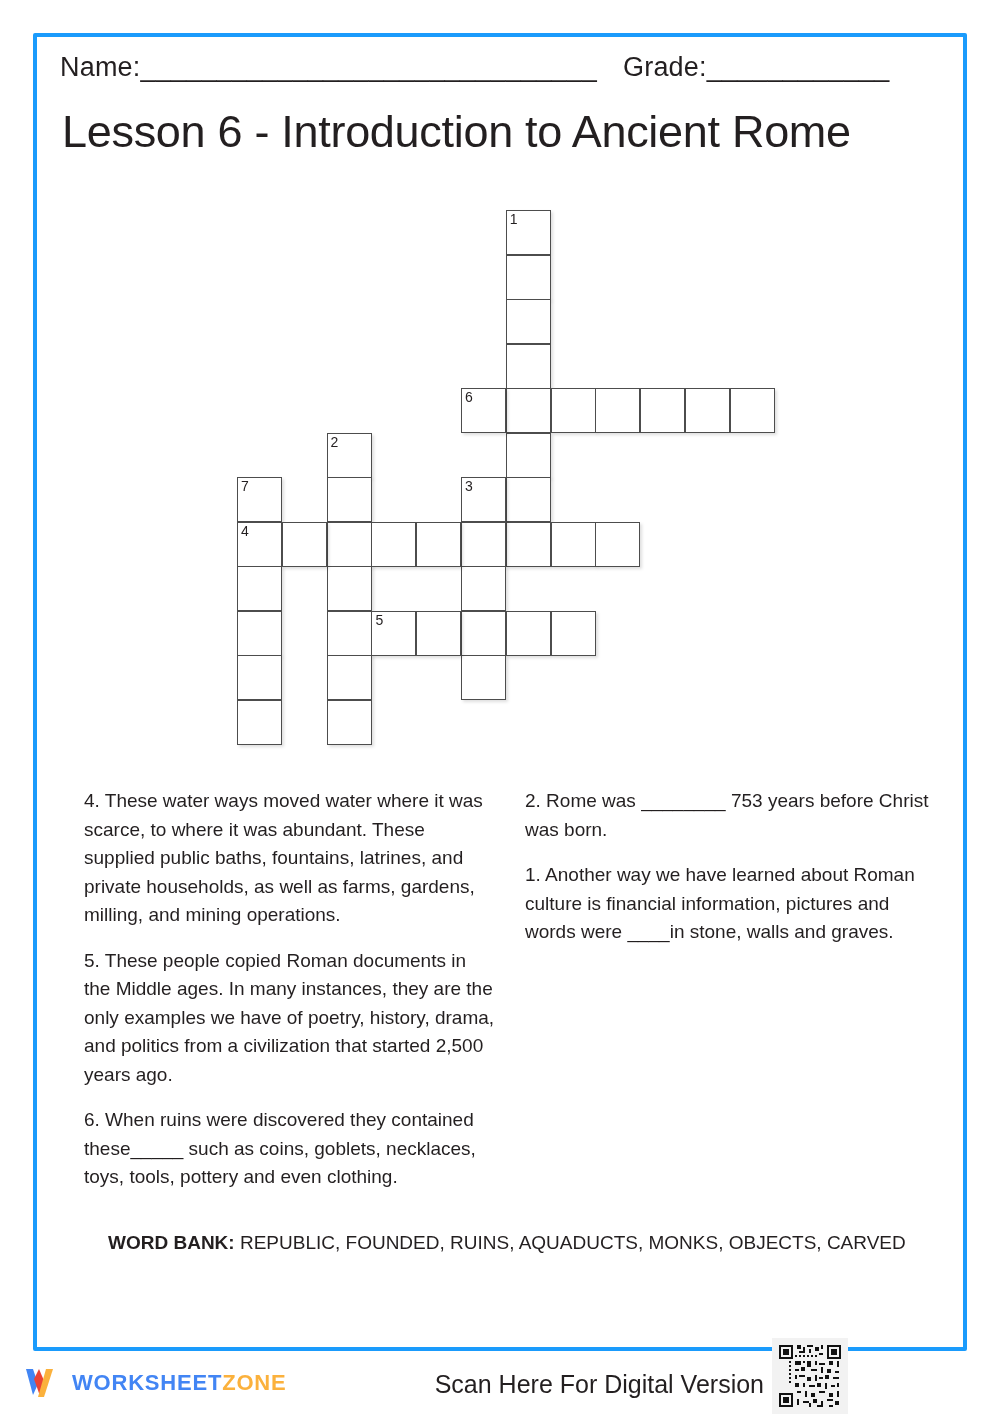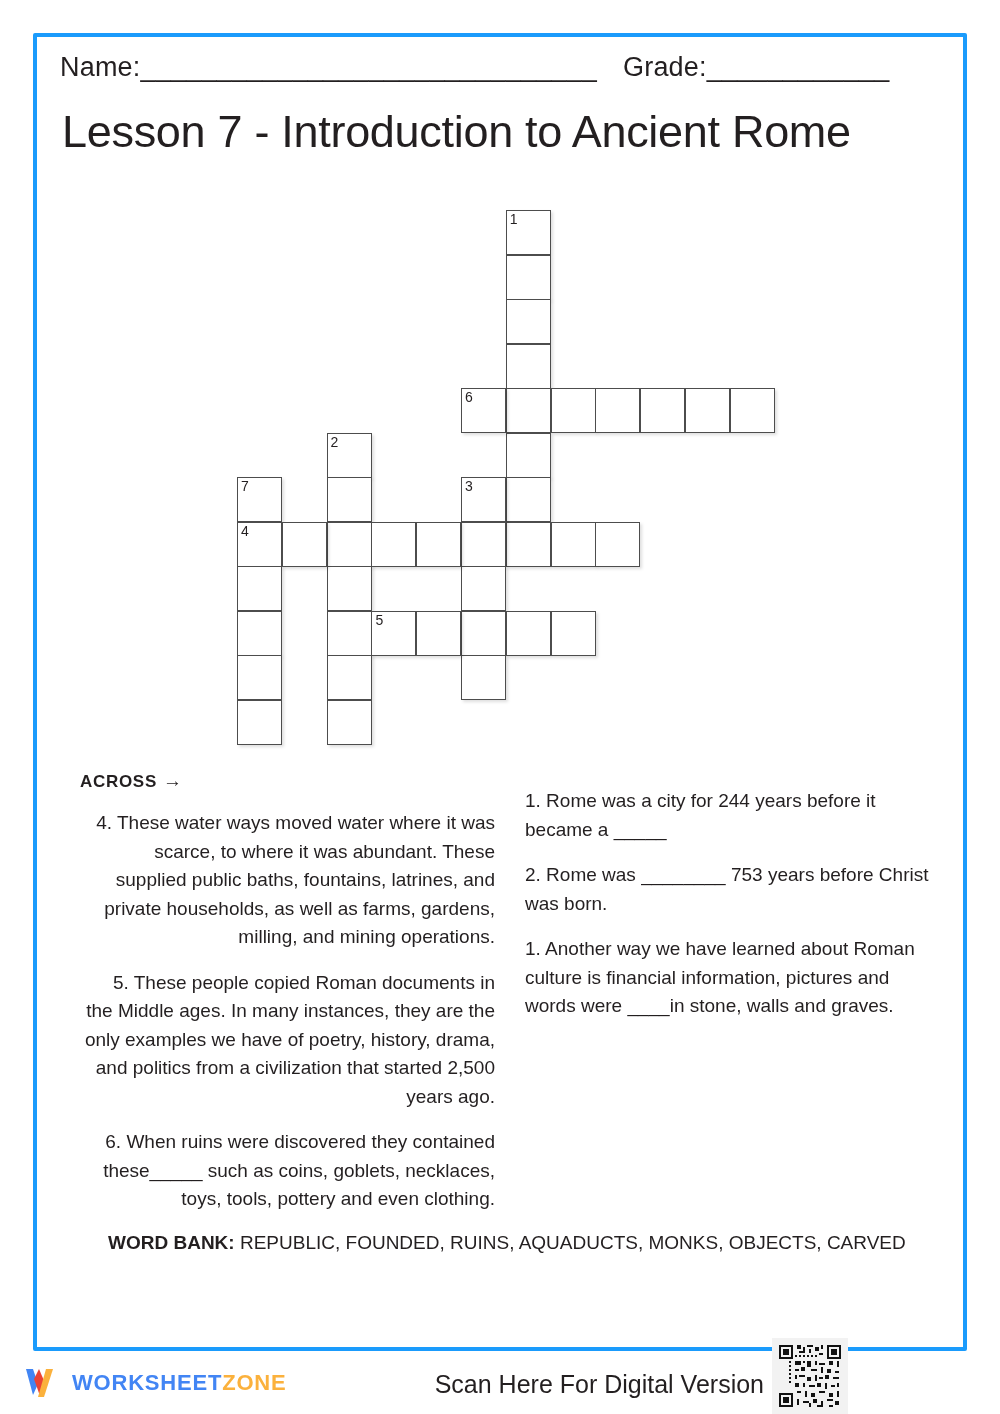--- a/index.html
+++ b/index.html
@@ -78,21 +78,21 @@
   #down-col{
     position:absolute; left:521px; top:770px; width:420px;
   }
   .clue{
     font-size:19px;
     line-height:28.5px;
     color:#231f20;
     margin-top:17px;
     padding-left:4px;
   }
-  #across-col .clue{ width:415px;text-align:right; }
+  #across-col .clue{ width:415px; }
   #down-col .clue{ width:418px; }
   .clue-heading{ padding-left:0px; }
 
   
   #word-bank{
     position:absolute; left:108px; top:1232px;
     font-size:19px; color:#231f20;
     white-space:nowrap;
   }
   #word-bank .wb-label{ font-weight:bold; }
@@ -127,21 +127,21 @@
 </style>
 </head>
 <body>
 
 <div id="page-frame"></div>
 
 <div id="name-grade-row">
   <span>Name:</span><span>______________________________</span><span class="gap"></span><span>Grade:</span><span>____________</span>
 </div>
 
-<div id="worksheet-title">Lesson 7 - Introduction to Ancient Rome</div>
+<div id="worksheet-title">Lesson 6 - Introduction to Ancient Rome</div>
 
 <div id="crossword">
     <div class="xw-cell" style="left: 505.8px; top: 210px;">
       <span class="xw-num">1</span>
     </div>
     <div class="xw-cell" style="left: 505.8px; top: 254.5px;"></div>
     <div class="xw-cell" style="left: 505.8px; top: 299px;"></div>
     <div class="xw-cell" style="left: 505.8px; top: 343.5px;"></div>
     <div class="xw-cell" style="left: 505.8px; top: 388px;"></div>
     <div class="xw-cell" style="left: 505.8px; top: 432.5px;"></div>
@@ -188,30 +188,26 @@
     <div class="xw-cell" style="left: 595.4px; top: 521.5px;"></div>
     <div class="xw-cell" style="left: 371.4px; top: 610.5px;">
       <span class="xw-num">5</span>
     </div>
     <div class="xw-cell" style="left: 416.2px; top: 610.5px;"></div>
     <div class="xw-cell" style="left: 505.8px; top: 610.5px;"></div>
     <div class="xw-cell" style="left: 550.6px; top: 610.5px;"></div>
   </div>
 
 <div id="across-col">
-  <div class="clue-heading">
-    <span>ACROSS</span><span class="arrow">→</span>
-  </div>
   <div class="clue">4. These water ways moved water where it was scarce, to where it was abundant. These supplied public baths, fountains, latrines, and private households, as well as farms, gardens, milling, and mining operations.</div>
   <div class="clue">5. These people copied Roman documents in the Middle ages. In many instances, they are the only examples we have of poetry, history, drama, and politics from a civilization that started 2,500 years ago.</div>
   <div class="clue">6. When ruins were discovered they contained these_____ such as coins, goblets, necklaces, toys, tools, pottery and even clothing.</div>
 </div>
 
 <div id="down-col">
-  <div class="clue">1. Rome was a city for 244 years before it became a _____</div>
   <div class="clue">2. Rome was ________ 753 years before Christ was born.</div>
   <div class="clue">1. Another way we have learned about Roman culture is financial information, pictures and words were ____in stone, walls and graves.</div>
 </div>
 
 <div id="word-bank">
   <span class="wb-label">WORD BANK:</span><span> REPUBLIC, FOUNDED, RUINS, AQUADUCTS, MONKS, OBJECTS, CARVED</span>
 </div>
 
 <div id="footer">
   <div id="logo">

